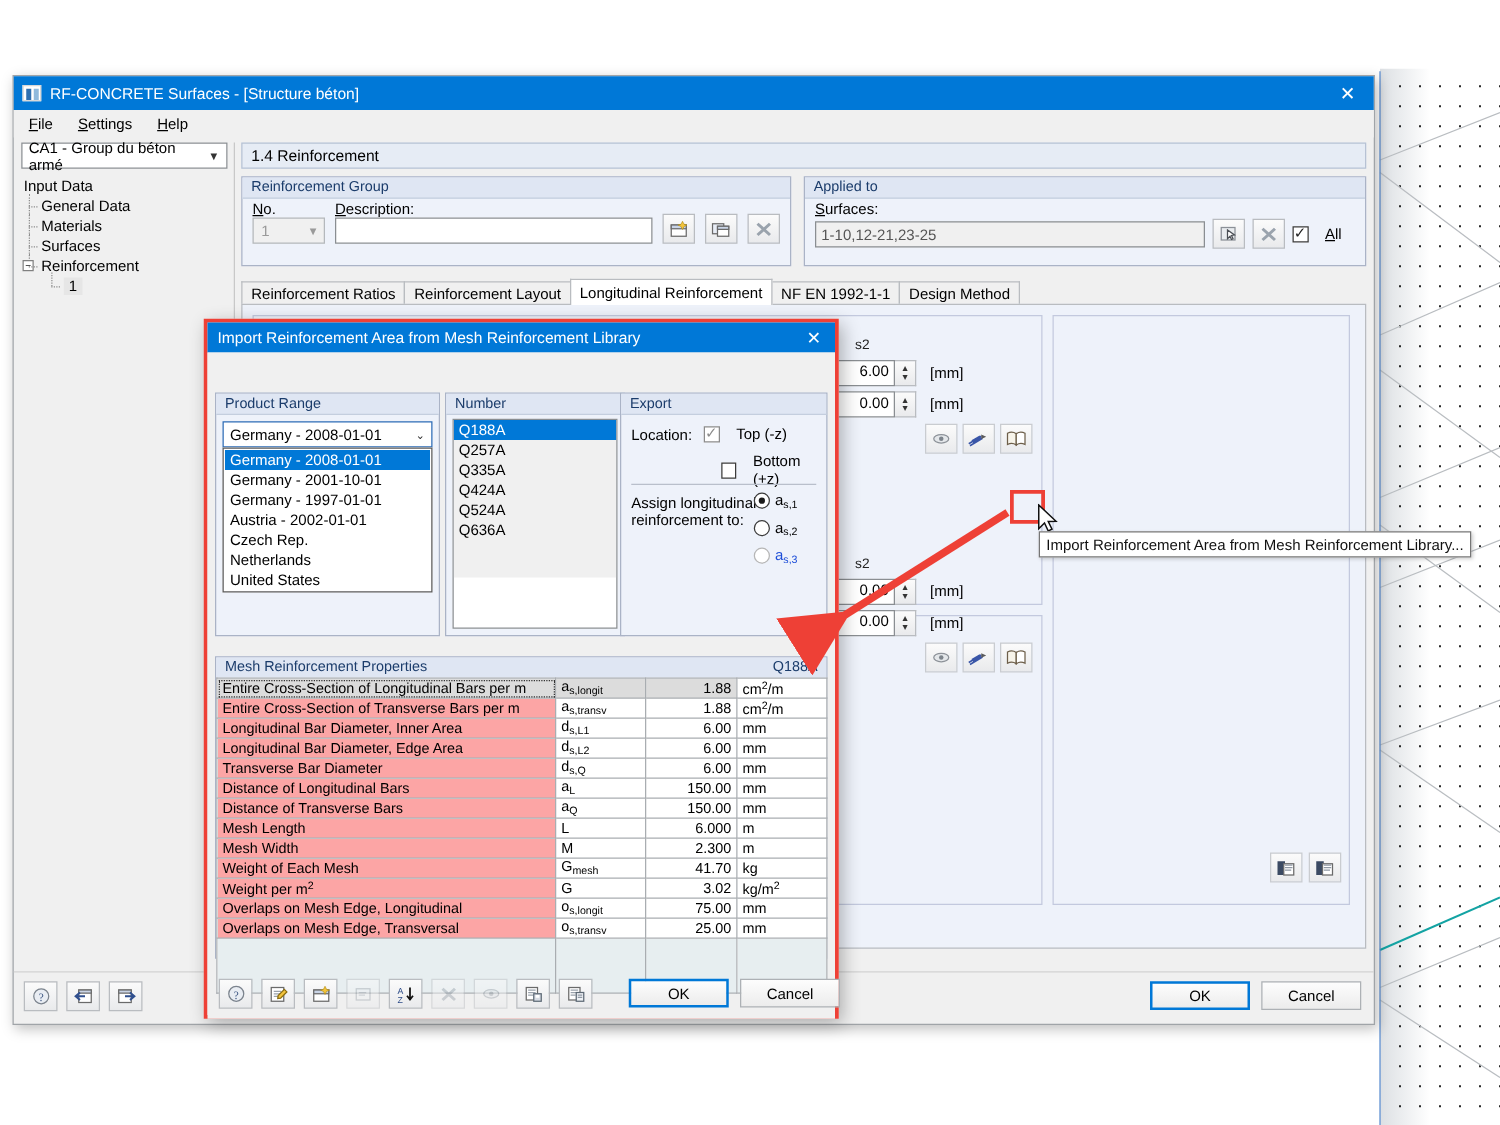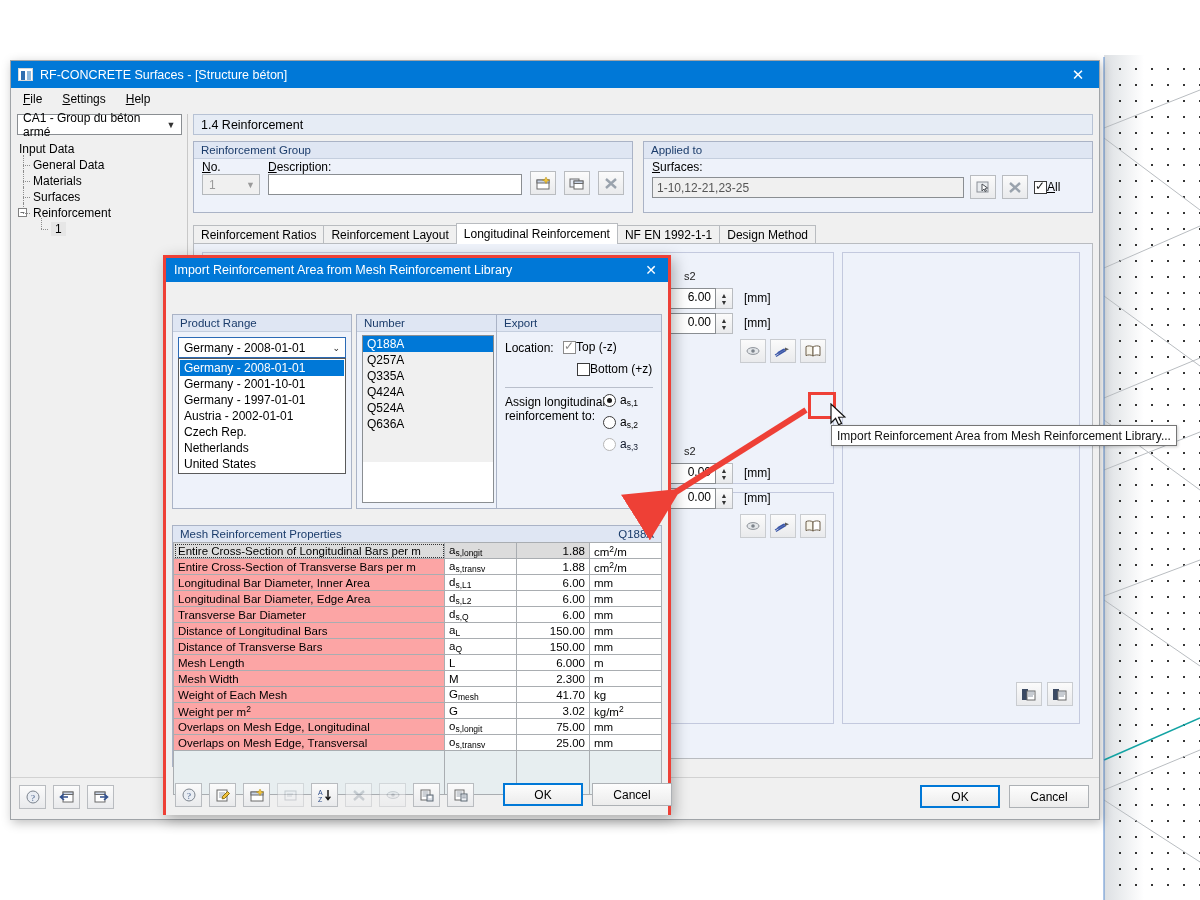--- a/index.html
+++ b/index.html
@@ -144,21 +144,21 @@
     background: #f0f0f0; color: #9a9a9a; font-size: 12px;
     display: flex; align-items: center; padding-left: 6px;
   }
   .combo-disabled .chev { margin-left: auto; margin-right: 4px; font-size: 9px; }
   .tbtn {
     width: 26px; height: 24px; border: 1px solid #b9bcc0;
     background: linear-gradient(to bottom,#fbfbfb,#e9eaec);
     display: flex; align-items: center; justify-content: center;
   }
   .tbtn.flat { border-color: #c9ccd0; }
-  .chkline { display: flex; align-items: center; gap: 0; font-size: 12px; }
+  .chkline { display: flex; align-items: center; gap: 13px; font-size: 12px; }
   .chkbox {
     width: 13px; height: 13px; border: 1px solid #3b3b3b; background: #fff;
     position: relative; display: inline-block;
   }
   .chkbox.checked::after {
     content: "✓"; position: absolute; left: 0px; top: -3px;
     font-size: 12px; color: #222;
   }
   .chkbox.grey { border-color: #8b8b8b; }
   .chkbox.grey.checked::after { color: #8b8b8b; }
@@ -652,21 +652,21 @@
       </div>
 
       <div style="position:absolute;left:106px;top:78px;display:flex;align-items:center;gap:4px;">
         <span class="radio on"></span>
         <span style="font-size:12px;"><span>a</span><span class="sub">s,1</span></span>
       </div>
       <div style="position:absolute;left:106px;top:100px;display:flex;align-items:center;gap:4px;">
         <span class="radio"></span>
         <span style="font-size:12px;"><span>a</span><span class="sub">s,2</span></span>
       </div>
-      <div style="position:absolute;left:106px;top:122px;display:flex;align-items:center;gap:4px;color:#0f172a;">
+      <div style="position:absolute;left:106px;top:122px;display:flex;align-items:center;gap:4px;color:#1d4ed8;">
         <span class="radio dis"></span>
         <span style="font-size:12px;"><span>a</span><span class="sub">s,3</span></span>
       </div>
     </div>
 
     <div class="gbox" style="left:6px;top:243px;width:490px;height:242px;">
       <div class="cap">
         <span>Mesh Reinforcement Properties</span>
         <span>Q188A</span>
       </div>

